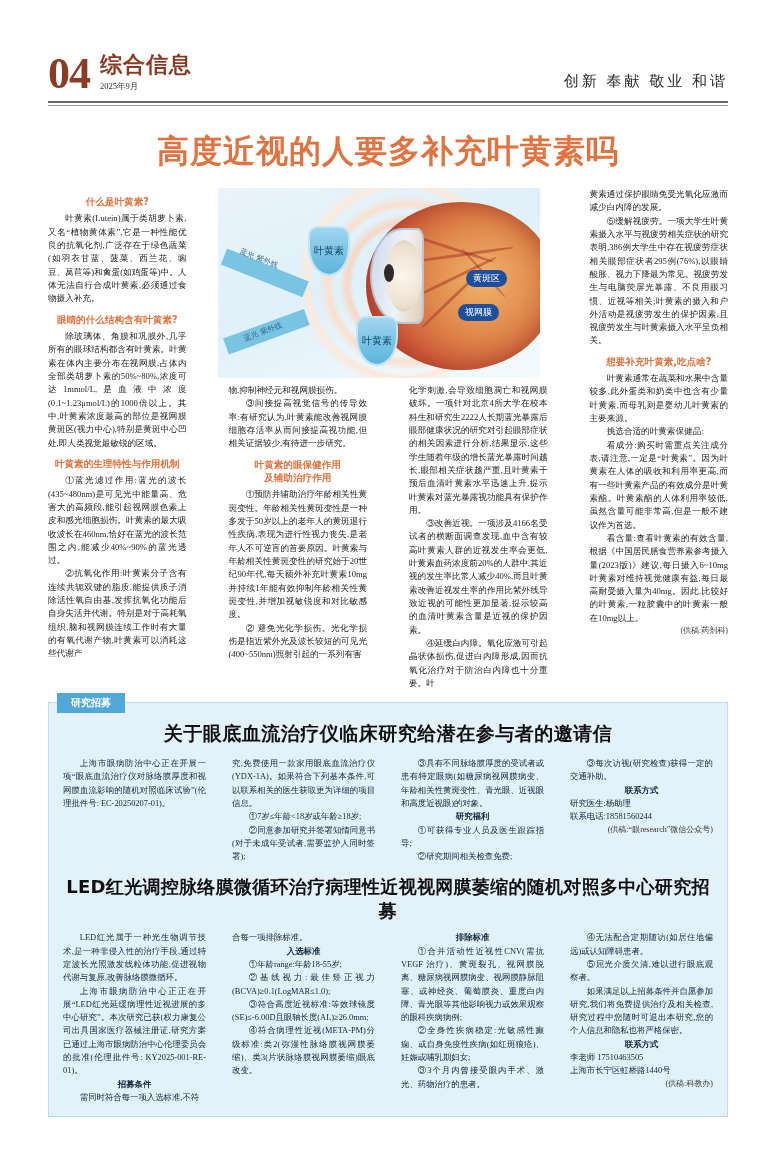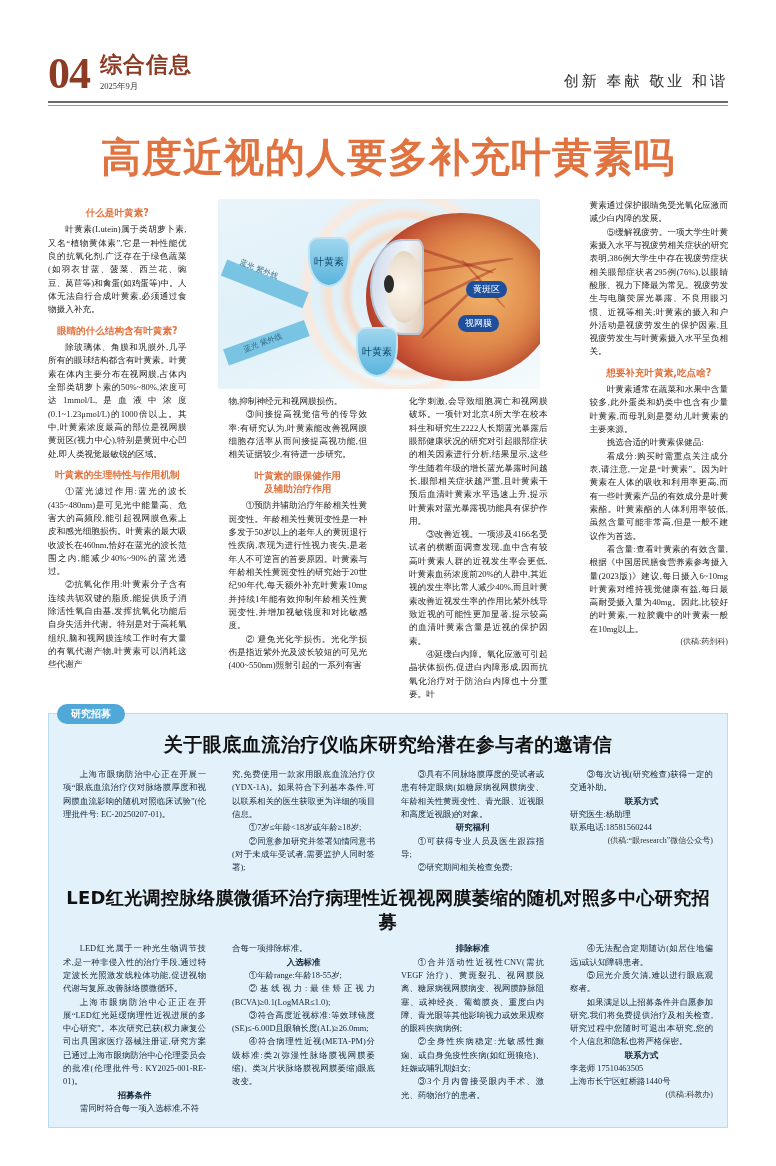--- a/index.html
+++ b/index.html
@@ -18,21 +18,21 @@
   .mh-section { font-size: 22px; font-weight: 700; color: #8c3b24;
                 font-family: "DejaVu Sans", sans-serif; letter-spacing: 1px; }
   .mh-date { font-size: 8.5px; color: #333; margin-top: 1px; font-family: "Liberation Serif", serif; }
   .mh-spacer { flex: 1; }
   .mh-slogan { font-size: 15px; color: #2b2b2b; letter-spacing: 3px; padding-bottom: 4px;
                font-family: "Liberation Serif", serif; }
   .rule-thick { height: 2px; background: #6b6b6b; }
   .rule-thin  { height: 1px; background: #9a9a9a; margin-top: 2px; }
 
   
-  .headline { text-align:center; font-size: 40px; font-weight: 700; color: #e0733f;
+  .headline { text-align:center; font-size: 32px; font-weight: 700; color: #e0733f;
               letter-spacing: 1px; margin: 24px 0 14px; font-family: "DejaVu Sans", sans-serif; }
 
   
   .article { position: relative; }
   .cols { display: grid; grid-template-columns: 1fr 1fr 1fr 1fr; column-gap: 14px; gap: 42px; }
   .col { font-size: 8.6px; line-height: 1.55; color: #1d1d1d; text-align: justify;
          font-family: "Liberation Serif", "DejaVu Serif", serif; }
   .col p { text-indent: 2em; margin: 0; }
   .sub { color: #e0733f; font-weight: 700; text-align:center; text-indent:0 !important;
          font-size: 9.6px; margin: 7px 0 4px; font-family: "DejaVu Sans", sans-serif; line-height:1.4; }
@@ -64,21 +64,21 @@
             color:#0d4a6b; font-size:10px; font-family:"DejaVu Sans",sans-serif;
             border:2px solid #bfe5f5; }
   .arrow { position:absolute; height:17px; background:#79c3e3; }
   .arrowlbl { position:absolute; font-size:7.6px; color:#2f6b87; font-family:"DejaVu Sans",sans-serif;
               white-space:nowrap; }
 
   
   .panel { background:#e2f1fa; border:1px solid #b9dced; margin-top: 12px; padding: 16px 14px 12px;
            position: relative; }
   .badge { position:absolute; left:8px; top:-10px; background:#4fa8d8; color:#fff;
-           font-size:10px; font-weight:700; padding:3px 14px; border-radius:10px;
+           font-size:10px; font-weight:700; padding:3px 14px; border-radius:0;
            font-family:"DejaVu Sans",sans-serif; }
   .panel-title { text-align:center; font-size:19px; font-weight:700; color:#111; margin: 2px 0 10px;
                  font-family:"DejaVu Sans",sans-serif; letter-spacing:0.5px; }
   .panel-cols { display:grid; grid-template-columns: 1fr 1fr 1fr 1fr; column-gap:26px; }
   .pcol { font-size:8.4px; line-height:1.58; color:#12263a; text-align:justify;
           font-family:"Liberation Serif","DejaVu Serif",serif; }
   .pcol p { text-indent:2em; margin:0; }
   .ctr { text-align:center; text-indent:0 !important; font-weight:700; margin:3px 0 1px; }
   .noind { text-indent:0 !important; }
 

